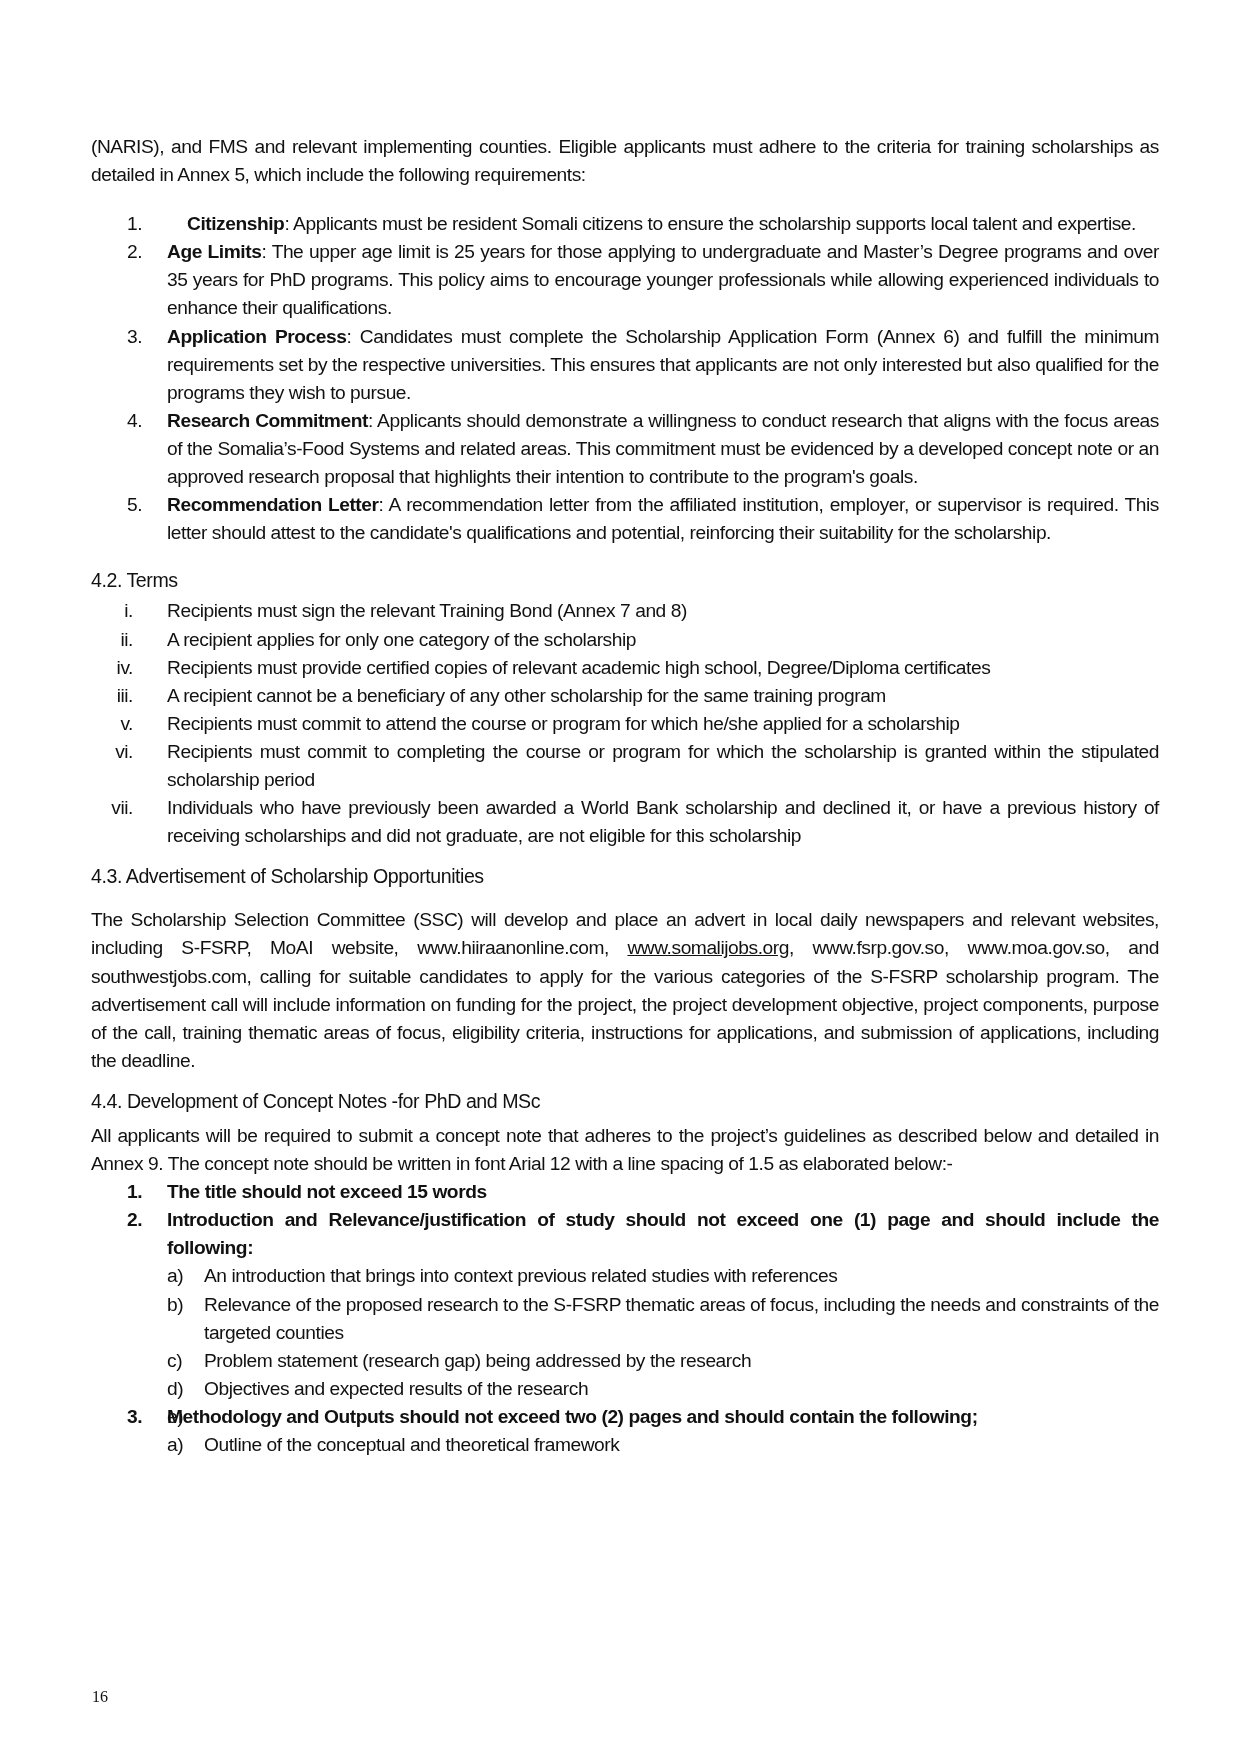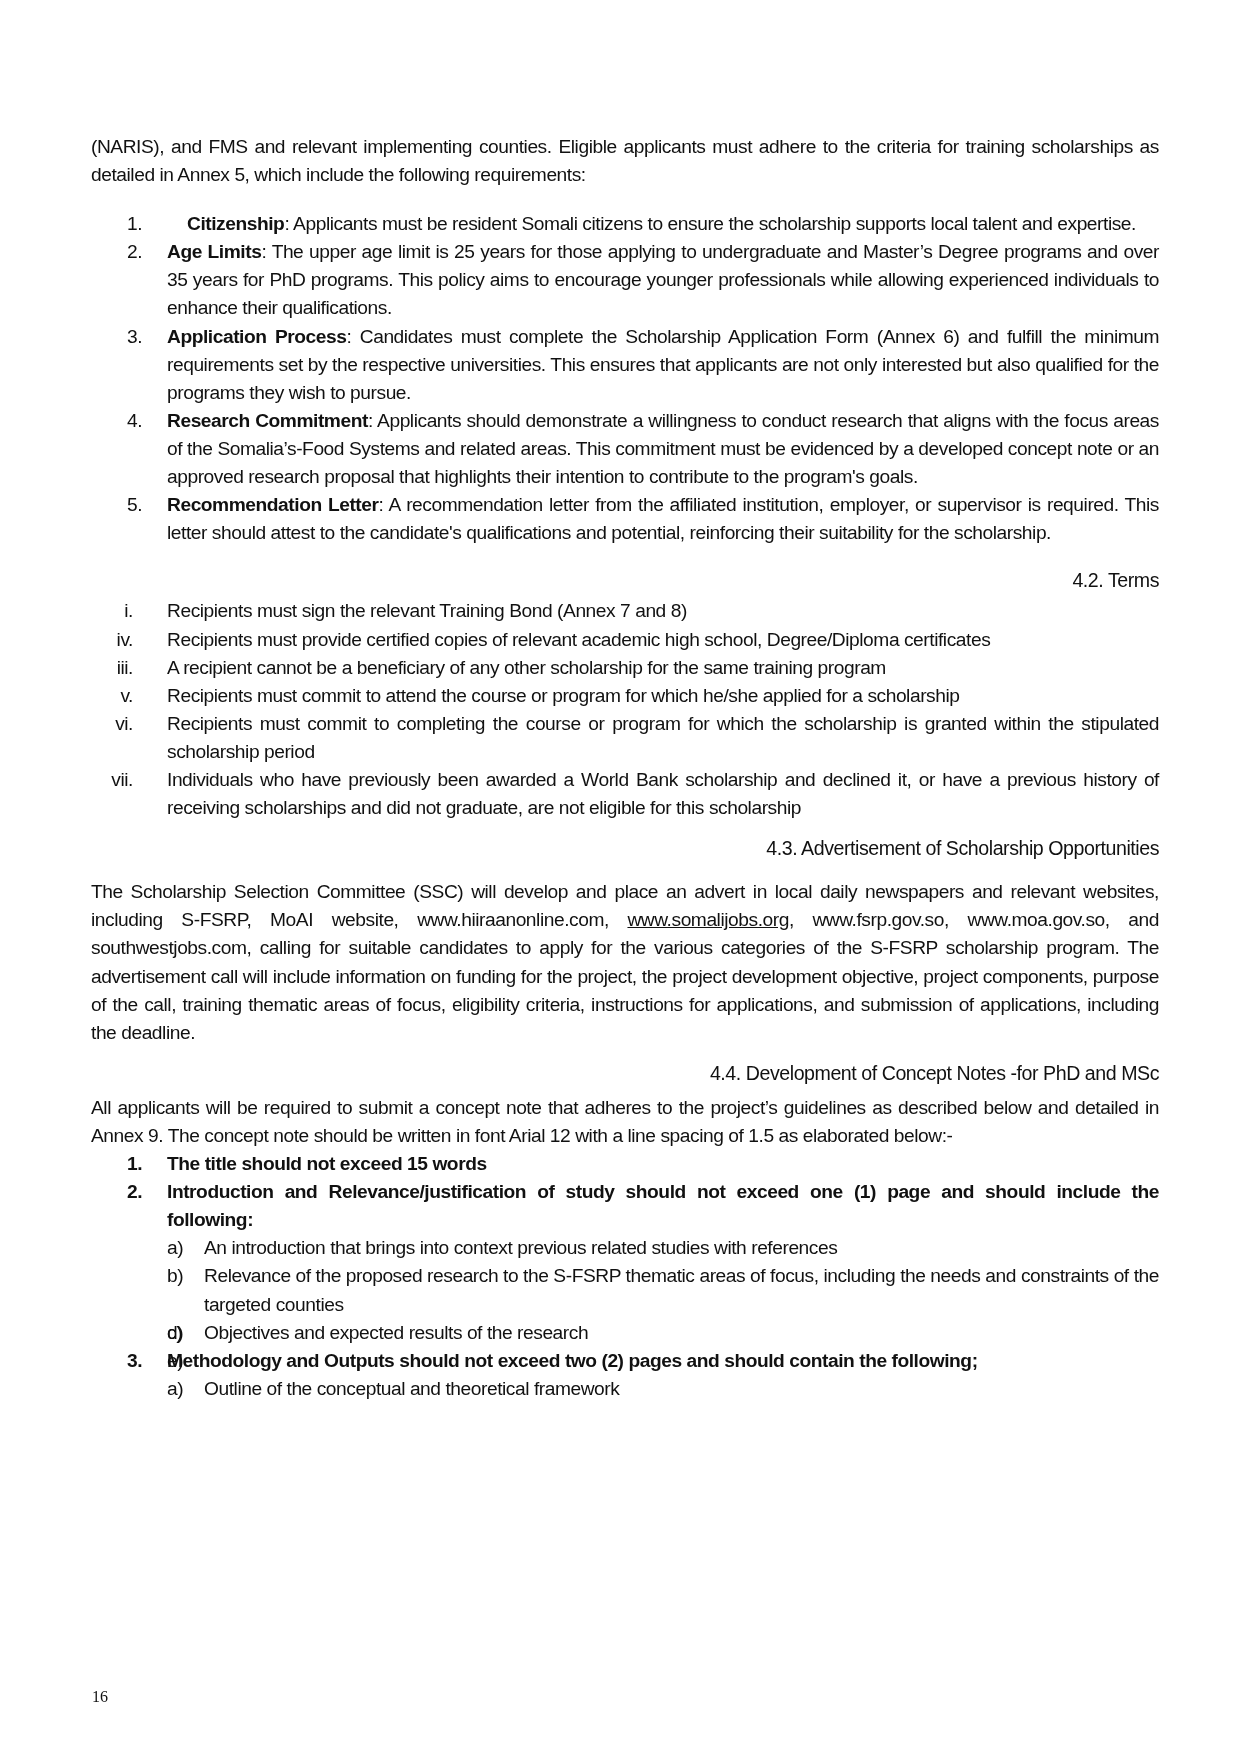--- a/index.html
+++ b/index.html
@@ -15,21 +15,21 @@
     .para { text-align: justify; margin: 0; }
     .gap-lg { height: 21px; }
     ol, ul { margin: 0; padding: 0; list-style: none; }
     .num-item { position: relative; padding-left: 76px; text-align: justify; }
     .num-item .marker { position: absolute; left: 36px; top: 0; width: 30px; text-align: left; }
     .roman-item { position: relative; padding-left: 76px; text-align: justify; }
     .roman-item .marker { position: absolute; left: 0; top: 0; width: 42px; text-align: right; }
     .alpha-item { position: relative; padding-left: 113px; text-align: justify; }
     .alpha-item .marker { position: absolute; left: 76px; top: 0; width: 30px; }
     .bold { font-weight: bold; }
-    .heading { margin: 0; font-size: 19.6px; font-weight: normal; color: #111; text-align: right; }
+    .heading { margin: 0; font-size: 19.6px; font-weight: normal; color: #111; }
     .h42 { margin-top: 19px; margin-bottom: 3px; }
     .h43 { margin-top: 12px; margin-bottom: 16px; }
     .h44 { margin-top: 12px; margin-bottom: 7px; }
     .link { text-decoration: underline; color: #111; }
     .page-number {
       position: absolute; left: 92px; top: 1688px;
       font-family: "Liberation Serif", serif; font-size: 16px; color: #111;
     }
   </style>
 </head>
@@ -60,20 +60,24 @@
       <span class="marker">5.</span>
       <span class="bold-title" style="font-weight: bold;">Recommendation Letter</span><span>: A recommendation letter from the affiliated institution, employer, or supervisor is required. This letter should attest to the candidate's qualifications and potential, reinforcing their suitability for the scholarship.</span>
     </li>
   </ol>
 
   <h2 class="heading h42">4.2. Terms</h2>
   <ul>
     <li class="roman-item">
       <span class="marker">i.</span>
       <span>Recipients must sign the relevant Training Bond (Annex 7 and 8)</span>
+    </li>
+    <li class="roman-item">
+      <span class="marker">ii.</span>
+      <span>A recipient applies for only one category of the scholarship</span>
     </li>
     <li class="roman-item">
       <span class="marker">iv.</span>
       <span>Recipients must provide certified copies of relevant academic high school, Degree/Diploma certificates</span>
     </li>
     <li class="roman-item">
       <span class="marker">iii.</span>
       <span>A recipient cannot be a beneficiary of any other scholarship for the same training program</span>
     </li>
     <li class="roman-item">
@@ -111,20 +115,21 @@
         <li class="alpha-item">
           <span class="marker">a)</span>
           <span>An introduction that brings into context previous related studies with references</span>
         </li>
         <li class="alpha-item">
           <span class="marker">b)</span>
           <span>Relevance of the proposed research to the S-FSRP thematic areas of focus, including the needs and constraints of the targeted counties</span>
         </li>
         <li class="alpha-item">
           <span class="marker">c)</span>
+          <span>Problem statement (research gap) being addressed by the research</span>
         </li>
         <li class="alpha-item">
           <span class="marker">d)</span>
           <span>Objectives and expected results of the research</span>
         </li>
         <li class="alpha-item">
           <span class="marker">e)</span>
         </li>
       </ul>
     </li>

